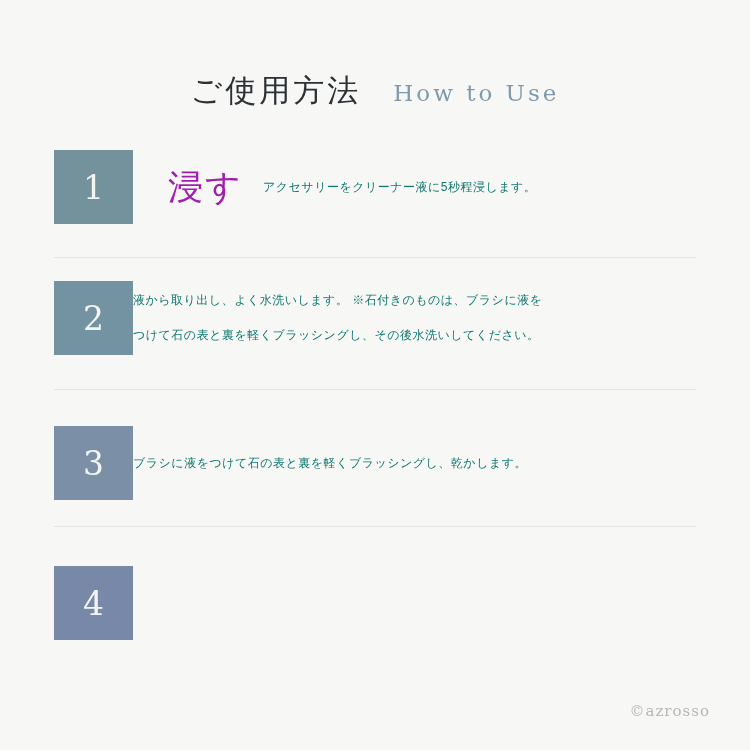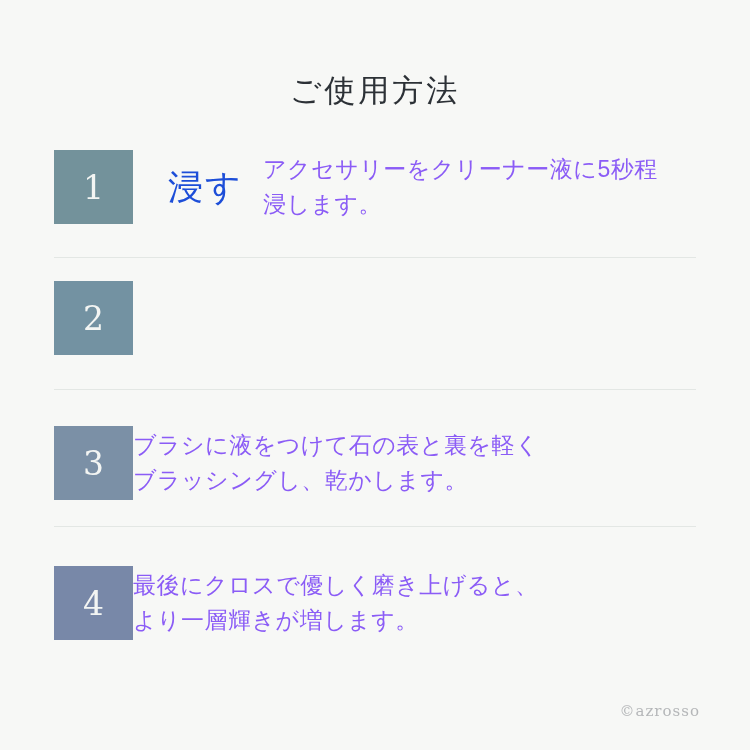--- a/index.html
+++ b/index.html
@@ -47,89 +47,90 @@
   }
   .step-title {
     flex: 0 0 95px;
     width: 95px;
     margin-left: 35px;
     font-family: "DejaVu Serif", "Liberation Serif", serif;
     font-size: 35px;
     font-weight: 500;
     letter-spacing: 2px;
     line-height: 42px;
-    color: #1d4ed8;
+    color: #a21caf;
   }
   .step-desc {
     width: 415px;
-    font-size: 23px;
+    font-size: 12px;
     letter-spacing: 0.5px;
     line-height: 35px;
-    color: #8b5cf6;
+    color: #0f766e;
   }
   .divider { height: 1px; background: #e3e7e4; }
   .step-1 { margin-top: 38px; }
   .div-1  { margin-top: 33px; }
   .step-2 { margin-top: 23px; }
   .div-2  { margin-top: 34px; }
   .step-3 { margin-top: 36px; }
   .div-3  { margin-top: 26px; }
   .step-4 { margin-top: 39px; }
   .watermark {
     position: absolute;
-    right: 50px;
+    right: 40px;
     top: 702px;
     font-family: "DejaVu Serif", "Liberation Serif", serif;
     font-size: 15px;
     letter-spacing: 1px;
     color: #b5b7b9;
   }
 </style>
 </head>
 <body>
 
 <div class="canvas">
 
   <div class="header">
     <span class="title-ja">ご使用方法</span>
+    <span class="title-en">How to Use</span>
   </div>
 
   <div class="steps">
 
     <div class="step step-1">
       <div class="step-num" style="background: rgb(115, 146, 155);">
         <span>1</span>
       </div>
       <div class="step-title">浸す</div>
       <div class="step-desc">アクセサリーをクリーナー液に5秒程浸します。</div>
     </div>
 
     <div class="divider div-1"></div>
 
     <div class="step step-2">
       <div class="step-num" style="background: rgb(115, 146, 162);">
         <span>2</span>
       </div>
+      <div class="step-desc">液から取り出し、よく水洗いします。 ※石付きのものは、ブラシに液をつけて石の表と裏を軽くブラッシングし、その後水洗いしてください。</div>
     </div>
 
     <div class="divider div-2"></div>
 
     <div class="step step-3">
       <div class="step-num" style="background: rgb(123, 144, 166);">
         <span>3</span>
       </div>
       <div class="step-desc">ブラシに液をつけて石の表と裏を軽くブラッシングし、乾かします。</div>
     </div>
 
     <div class="divider div-3"></div>
 
     <div class="step step-4">
       <div class="step-num" style="background: rgb(120, 136, 168);">
         <span>4</span>
       </div>
-      <div class="step-desc">最後にクロスで優しく磨き上げると、より一層輝きが増します。</div>
     </div>
 
   </div>
 
   <div class="watermark">©azrosso</div>
 
 </div>
 
 </body></html>

